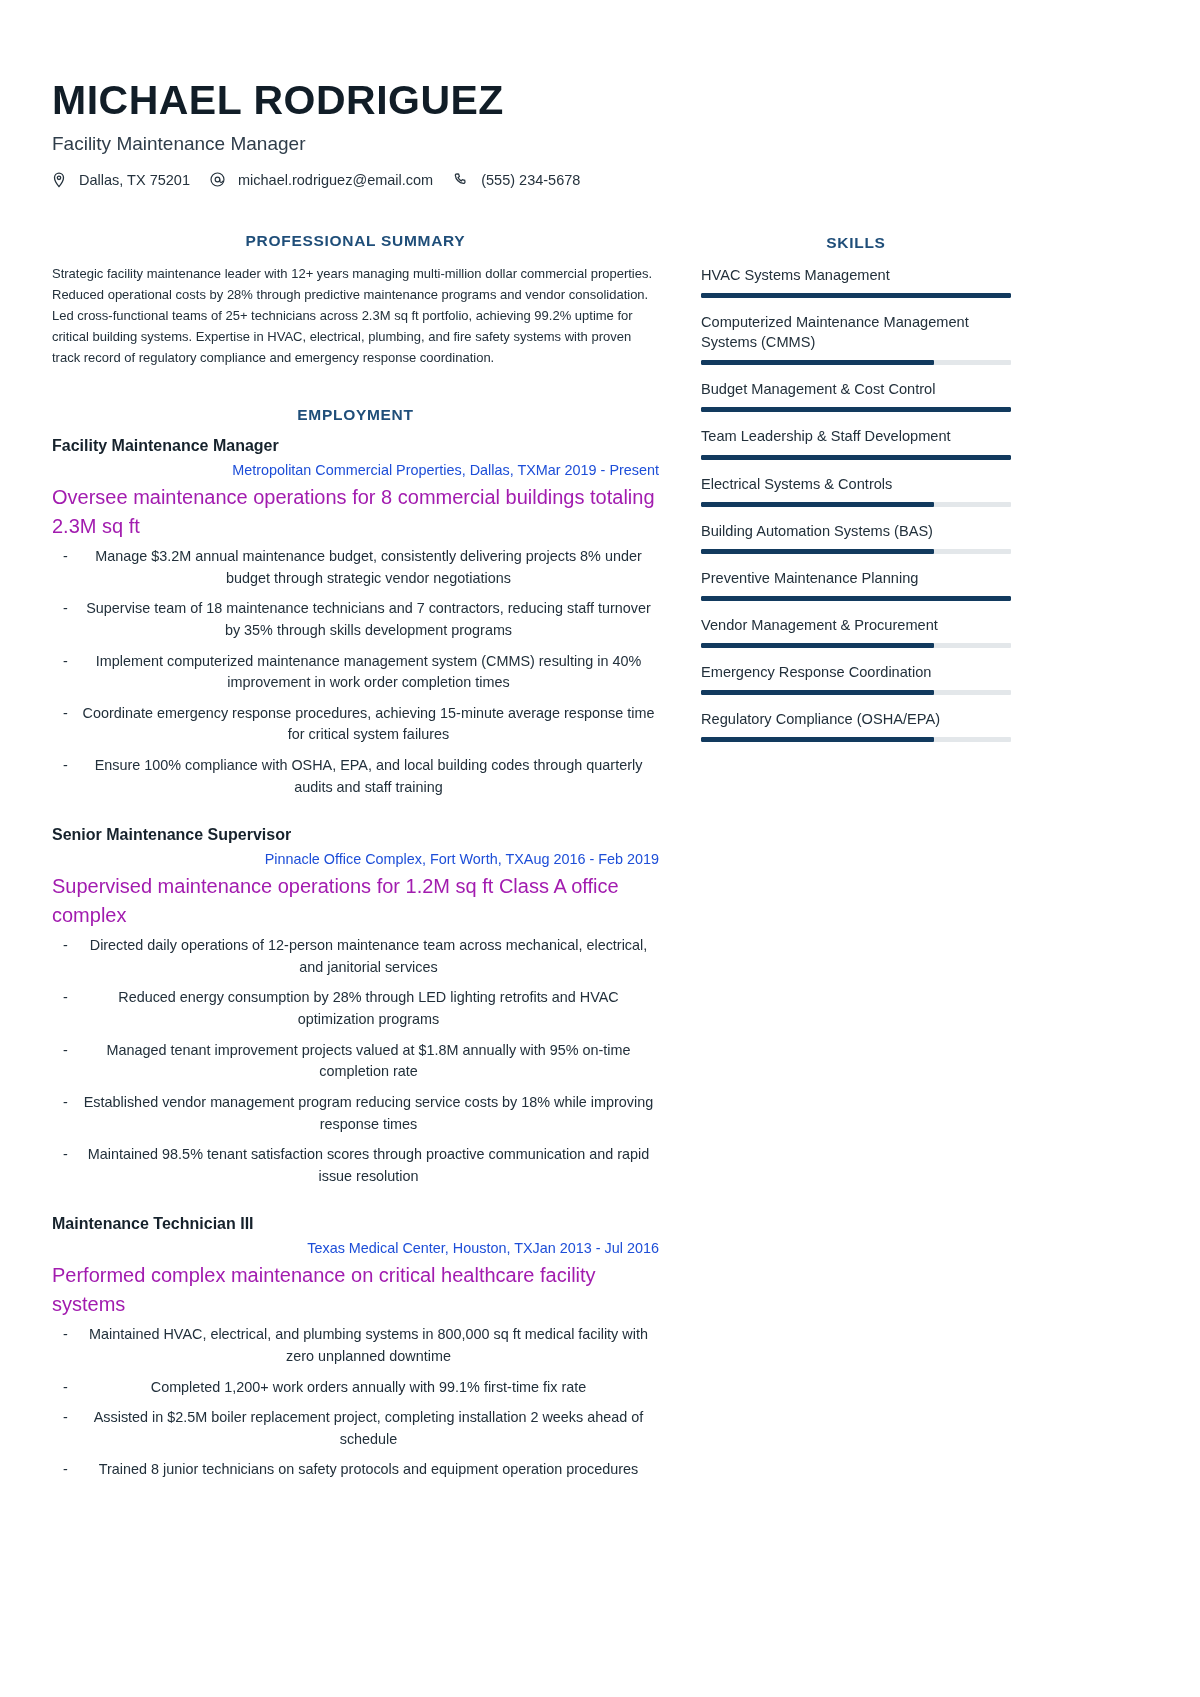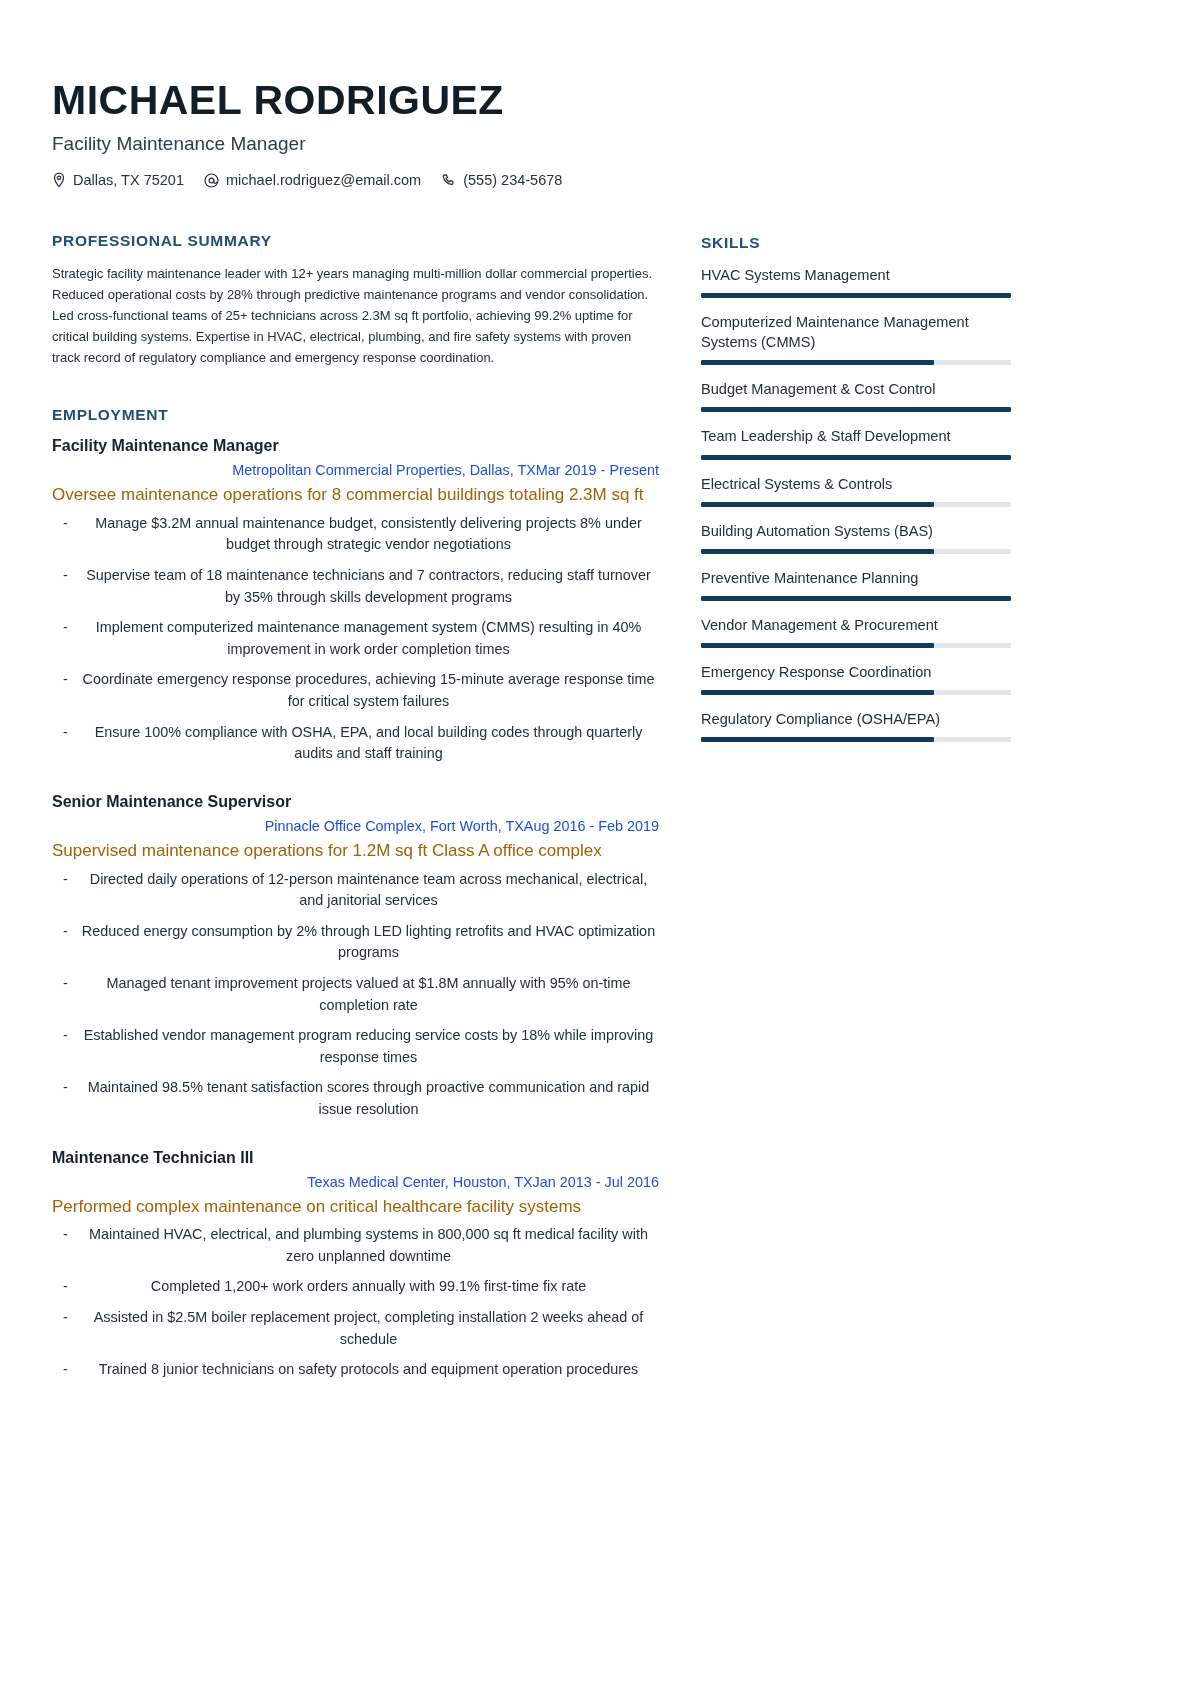--- a/index.html
+++ b/index.html
@@ -38,22 +38,22 @@
   .contact-row {
     display: flex;
     align-items: center;
     gap: 20px;
     margin-top: 17px;
     font-size: 14.5px;
     color: #25323d;
   }
   .contact-item {
     display: flex;
-    align-items: flex-end;
-    gap: 7px;
+    align-items: center;
+    gap: 13px;
     white-space: nowrap;
   }
   .contact-item svg { display: block; }
 
   
   .body-cols {
     display: flex;
     gap: 42px;
     margin-top: 44px;
     align-items: flex-start;
@@ -61,20 +61,21 @@
   .col-main { width: 607px; flex: none; }
   .col-side { width: 310px; flex: none; padding-top: 2px; }
 
   .section-head {
     font-size: 15.5px;
     font-weight: bold;
     letter-spacing: 0.7px;
     color: #1f4e79;
     text-transform: uppercase;
     margin-bottom: 13px;
+    text-align: center;
   }
   .section + .section { margin-top: 38px; }
 
   .summary {
     font-size: 13px;
     line-height: 1.62;
     color: #22303b;
     text-align: left;
   }
 
@@ -91,22 +92,22 @@
     display: flex;
     justify-content: flex-end;
     align-items: baseline;
     font-size: 14.4px;
     color: #1d4ed8;
     margin-bottom: 5px;
   }
   .job-company { }
   .job-dates { white-space: nowrap; }
   .job-desc {
-    font-size: 17px;
-    color: #a16207;
+    font-size: 20px;
+    color: #a21caf;
     margin-bottom: 5px;
     line-height: 1.45;
   }
   ul.bullets { list-style: none; margin-top: 4px; text-align: center; }
   ul.bullets li {
     position: relative;
     font-size: 14.4px;
     line-height: 1.5;
     color: #22303b;
     padding-left: 26px;
@@ -216,21 +217,21 @@
 
         <div class="job">
           <div class="job-title">Senior Maintenance Supervisor</div>
           <div class="job-meta">
             <span class="job-company">Pinnacle Office Complex, Fort Worth, TX</span>
             <span class="job-dates">Aug 2016 - Feb 2019</span>
           </div>
           <div class="job-desc">Supervised maintenance operations for 1.2M sq ft Class A office complex</div>
           <ul class="bullets">
             <li>Directed daily operations of 12-person maintenance team across mechanical, electrical, and janitorial services</li>
-            <li>Reduced energy consumption by 2% through LED lighting retrofits and HVAC optimization programs</li>
+            <li>Reduced energy consumption by 28% through LED lighting retrofits and HVAC optimization programs</li>
             <li>Managed tenant improvement projects valued at $1.8M annually with 95% on-time completion rate</li>
             <li>Established vendor management program reducing service costs by 18% while improving response times</li>
             <li>Maintained 98.5% tenant satisfaction scores through proactive communication and rapid issue resolution</li>
           </ul>
         </div>
 
         <div class="job">
           <div class="job-title">Maintenance Technician III</div>
           <div class="job-meta">
             <span class="job-company">Texas Medical Center, Houston, TX</span>

